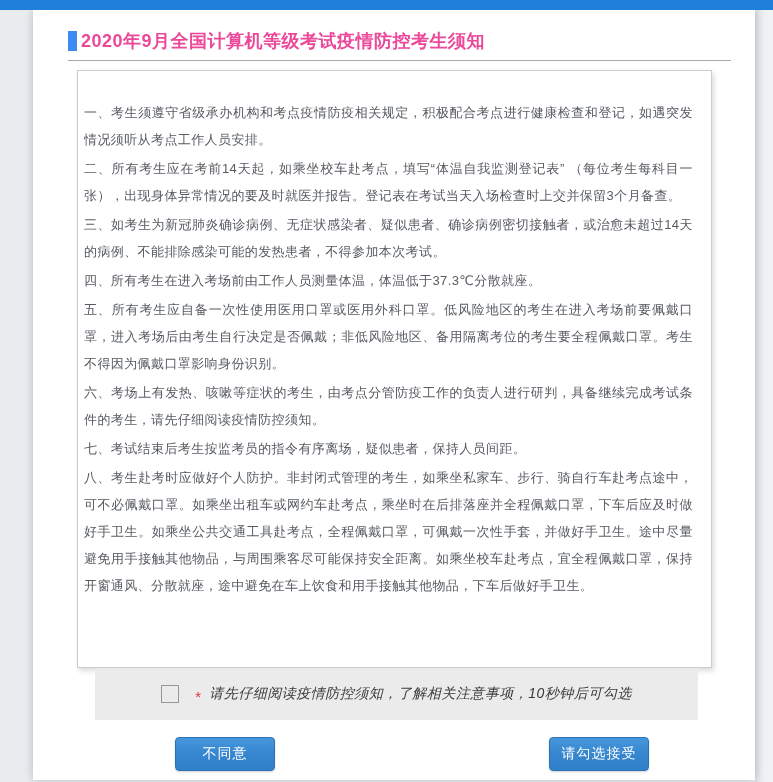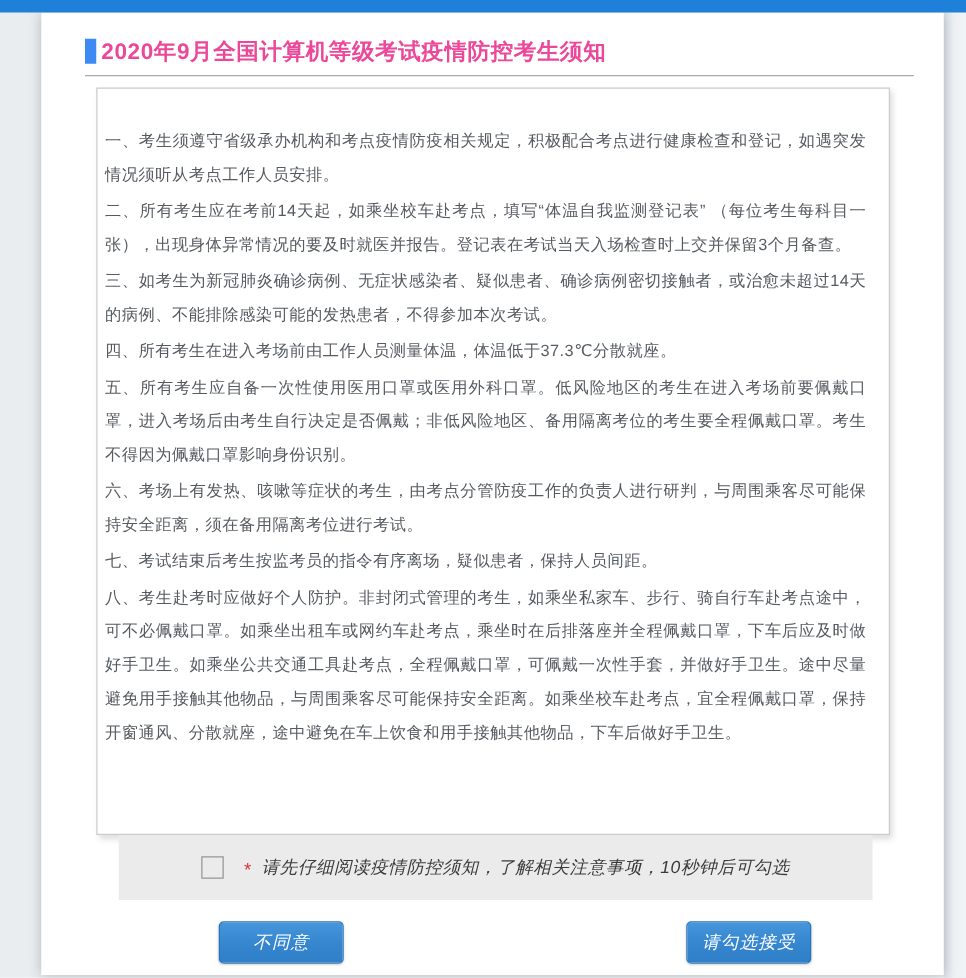--- a/index.html
+++ b/index.html
@@ -97,21 +97,20 @@
     width: 100px; height: 34px;
     background: linear-gradient(180deg, #4696dc 0%, #3585cf 55%, #2f80c8 100%);
     border: 1px solid #2b72b4;
     border-radius: 4px;
     color: #ffffff;
     font-size: 14px;
     font-family: "Liberation Sans", "DejaVu Sans", sans-serif;
     letter-spacing: 1px;
     cursor: pointer;
     box-shadow: 0 1px 2px rgba(0,0,0,0.18);
-    font-style: italic;
   }
   .btn-disagree { left: 142px; }
   .btn-accept  { left: 516px; }
 </style>
 </head>
 <body>
 
 <div class="top-bar"></div>
 <div class="scroll-strip"></div>
 
@@ -123,21 +122,21 @@
   </div>
 
   <div class="title-divider"></div>
 
   <div class="notice-box">
     <p>一、考生须遵守省级承办机构和考点疫情防疫相关规定，积极配合考点进行健康检查和登记，如遇突发情况须听从考点工作人员安排。</p>
     <p>二、所有考生应在考前14天起，如乘坐校车赴考点，填写“体温自我监测登记表” （每位考生每科目一张），出现身体异常情况的要及时就医并报告。登记表在考试当天入场检查时上交并保留3个月备查。</p>
     <p>三、如考生为新冠肺炎确诊病例、无症状感染者、疑似患者、确诊病例密切接触者，或治愈未超过14天的病例、不能排除感染可能的发热患者，不得参加本次考试。</p>
     <p>四、所有考生在进入考场前由工作人员测量体温，体温低于37.3℃分散就座。</p>
     <p>五、所有考生应自备一次性使用医用口罩或医用外科口罩。低风险地区的考生在进入考场前要佩戴口罩，进入考场后由考生自行决定是否佩戴；非低风险地区、备用隔离考位的考生要全程佩戴口罩。考生不得因为佩戴口罩影响身份识别。</p>
-    <p>六、考场上有发热、咳嗽等症状的考生，由考点分管防疫工作的负责人进行研判，与周围乘客尽可能保持安全距离，须在备用隔离考位进行考试。</p>
+    <p>六、考场上有发热、咳嗽等症状的考生，由考点分管防疫工作的负责人进行研判，具备继续完成考试条件的考生，请先仔细阅读疫情防控须知。</p>
     <p>七、考试结束后考生按监考员的指令有序离场，疑似患者，保持人员间距。</p>
     <p>八、考生赴考时应做好个人防护。非封闭式管理的考生，如乘坐私家车、步行、骑自行车赴考点途中，可不必佩戴口罩。如乘坐出租车或网约车赴考点，乘坐时在后排落座并全程佩戴口罩，下车后应及时做好手卫生。如乘坐公共交通工具赴考点，全程佩戴口罩，可佩戴一次性手套，并做好手卫生。途中尽量避免用手接触其他物品，与周围乘客尽可能保持安全距离。如乘坐校车赴考点，宜全程佩戴口罩，保持开窗通风、分散就座，途中避免在车上饮食和用手接触其他物品，下车后做好手卫生。</p>
   </div>
 
   <div class="consent-bar">
     <span class="consent-checkbox"></span>
     <span class="required-star">*</span>
     <span class="consent-label">请先仔细阅读疫情防控须知，了解相关注意事项，10秒钟后可勾选</span>
   </div>
 

